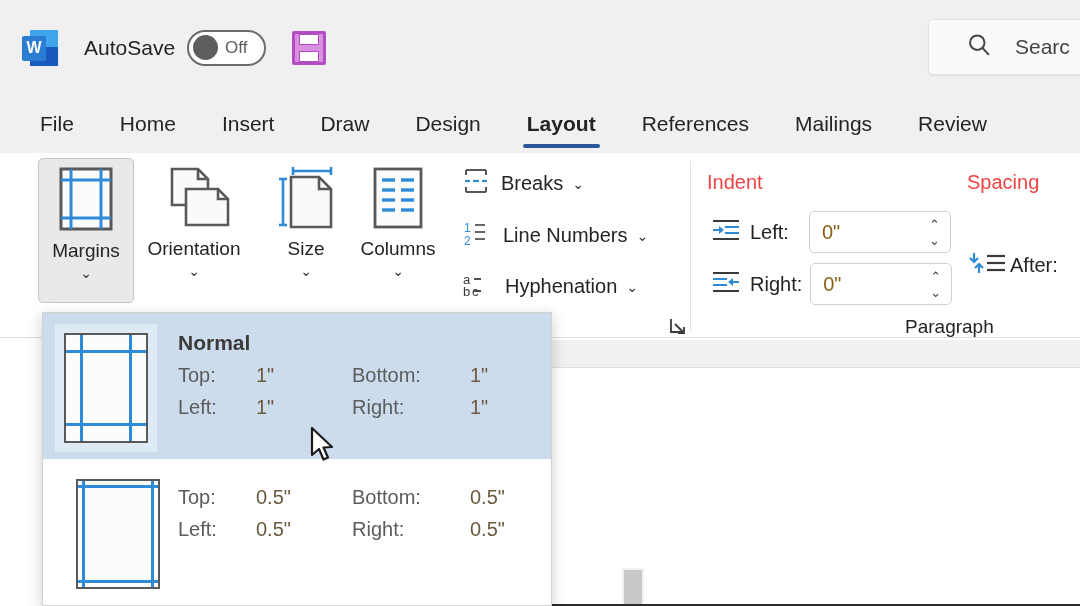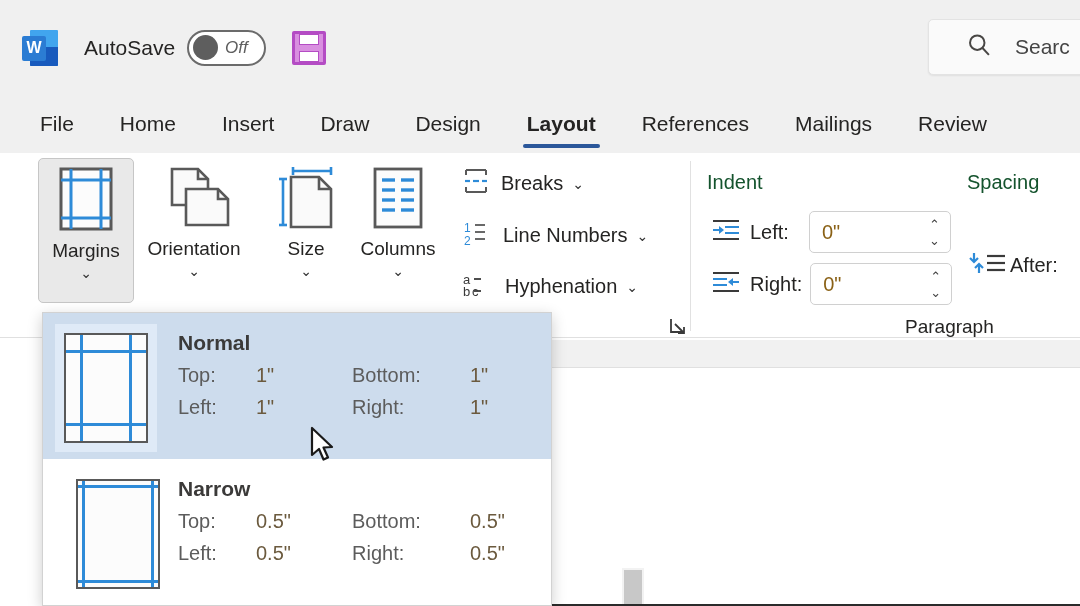--- a/index.html
+++ b/index.html
@@ -43,21 +43,21 @@
   }
   .autosave-toggle{
     margin-left:12px; width:79px; height:36px; border-radius:18px;
     border:2px solid #6b6b6b; background:#fff;
     display:flex; align-items:center; position:relative; flex:none;
   }
   .autosave-toggle .knob{
     width:25px;height:25px;border-radius:50%;background:#5e5e5e;margin-left:4px;flex:none;
   }
   .autosave-toggle .state{
-    font-size:17px;color:#5e5e5e;margin-left:7px;font-style:italic;
+    font-size:17px;color:#5e5e5e;margin-left:7px;
   }
   .save-icon{
     margin-left:26px; width:34px; height:34px; position:relative; flex:none;
   }
   .save-icon .body{
     position:absolute; inset:0; border:3px solid #b44cc4; background:#d98fe0; border-radius:2px;
   }
   .save-icon .shutter{
     position:absolute; left:7px; top:3px; width:20px; height:11px; background:#fff; border:1px solid #b44cc4;
   }
@@ -115,21 +115,21 @@
   .small-cmd{
     position:absolute; display:flex; align-items:center; font-size:20px; color:#252423;
     white-space:nowrap;
   }
   .small-cmd .lbl{ margin-left:12px; }
   .small-cmd .chev{ margin-left:9px; font-size:14px; color:#333; }
 
   .vsep{ position:absolute; width:1px; background:#e1e1e1; }
 
   
-  .grp-title{ position:absolute; font-size:20px; color:#14532d; }
+  .grp-title{ position:absolute; font-size:20px; color:#ef4444; }
   .para-row{ position:absolute; display:flex; align-items:center; }
   .para-row .lbl{ font-size:20px; color:#252423; margin-left:10px; white-space:nowrap; }
   .spin{
     width:142px; height:42px; background:#fff; border:1px solid #d0d0d0;
     border-radius:5px; display:flex; align-items:center; position:relative;
   }
   .spin .val{ margin-left:12px; font-size:20px; color:#8a6116; }
   .spin .arrows{
     position:absolute; right:10px; top:2px; bottom:2px;
     display:flex; flex-direction:column; justify-content:center; gap:3px;
@@ -458,21 +458,20 @@
   </div>
 
   <div class="menu-item">
     <div class="preview" style="margin-left:12px;">
       <div class="pv-line" style="left:4px; top:0; width:3px; height:100%;"></div>
       <div class="pv-line" style="right:4px; top:0; width:3px; height:100%;"></div>
       <div class="pv-line" style="left:0; top:4px; width:100%; height:3px;"></div>
       <div class="pv-line" style="left:0; bottom:4px; width:100%; height:3px;"></div>
     </div>
     <div class="mi-text" style="margin-left:18px;">
-      <div class="mi-title">Narrow</div>
       <div class="mi-grid">
         <span>Top:</span>
         <span class="v">0.5"</span>
         <span>Bottom:</span>
         <span class="v">0.5"</span>
         <span>Left:</span>
         <span class="v">0.5"</span>
         <span>Right:</span>
         <span class="v">0.5"</span>
       </div>

